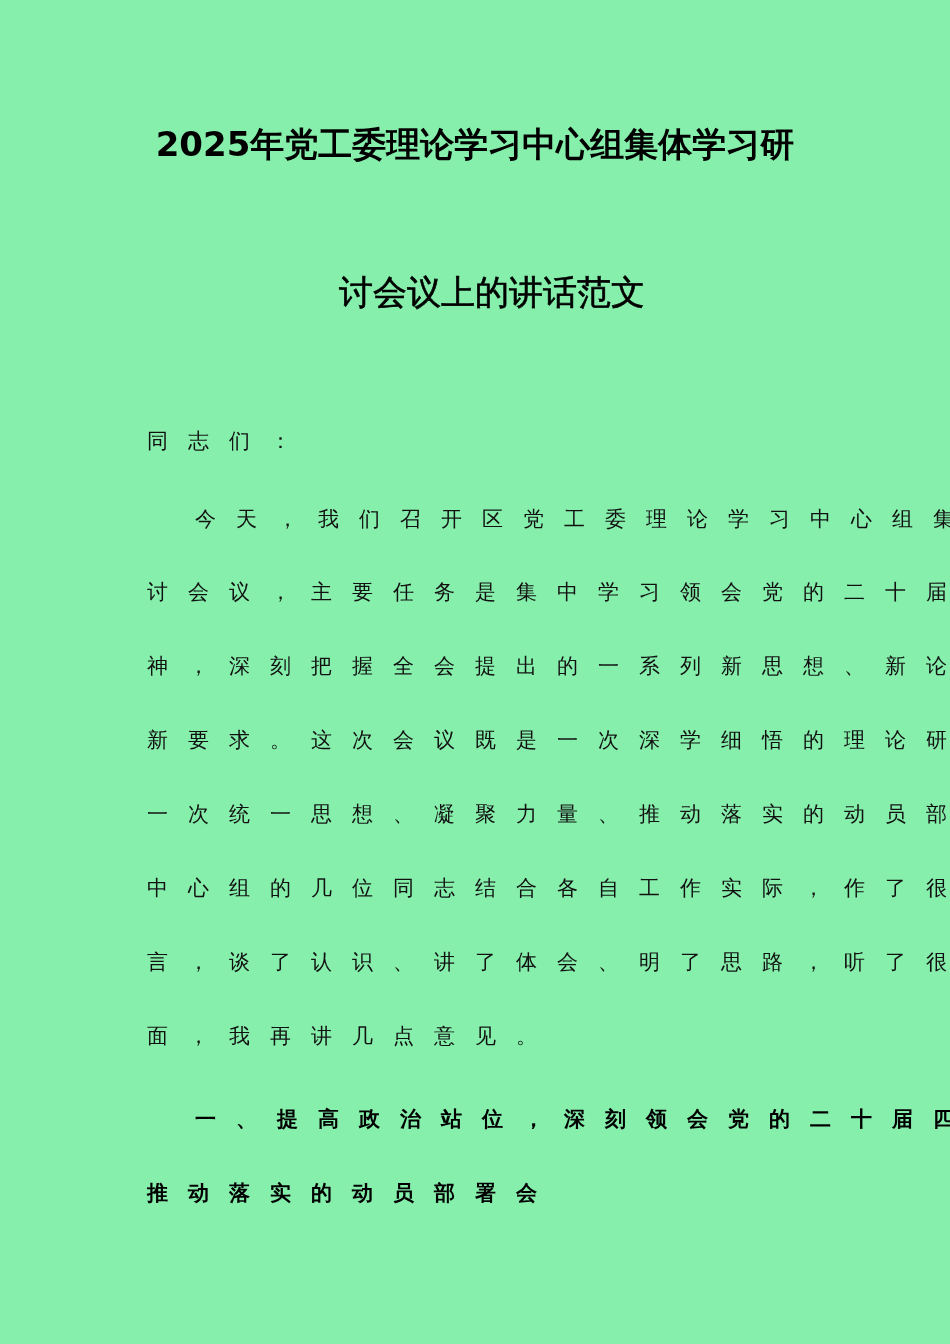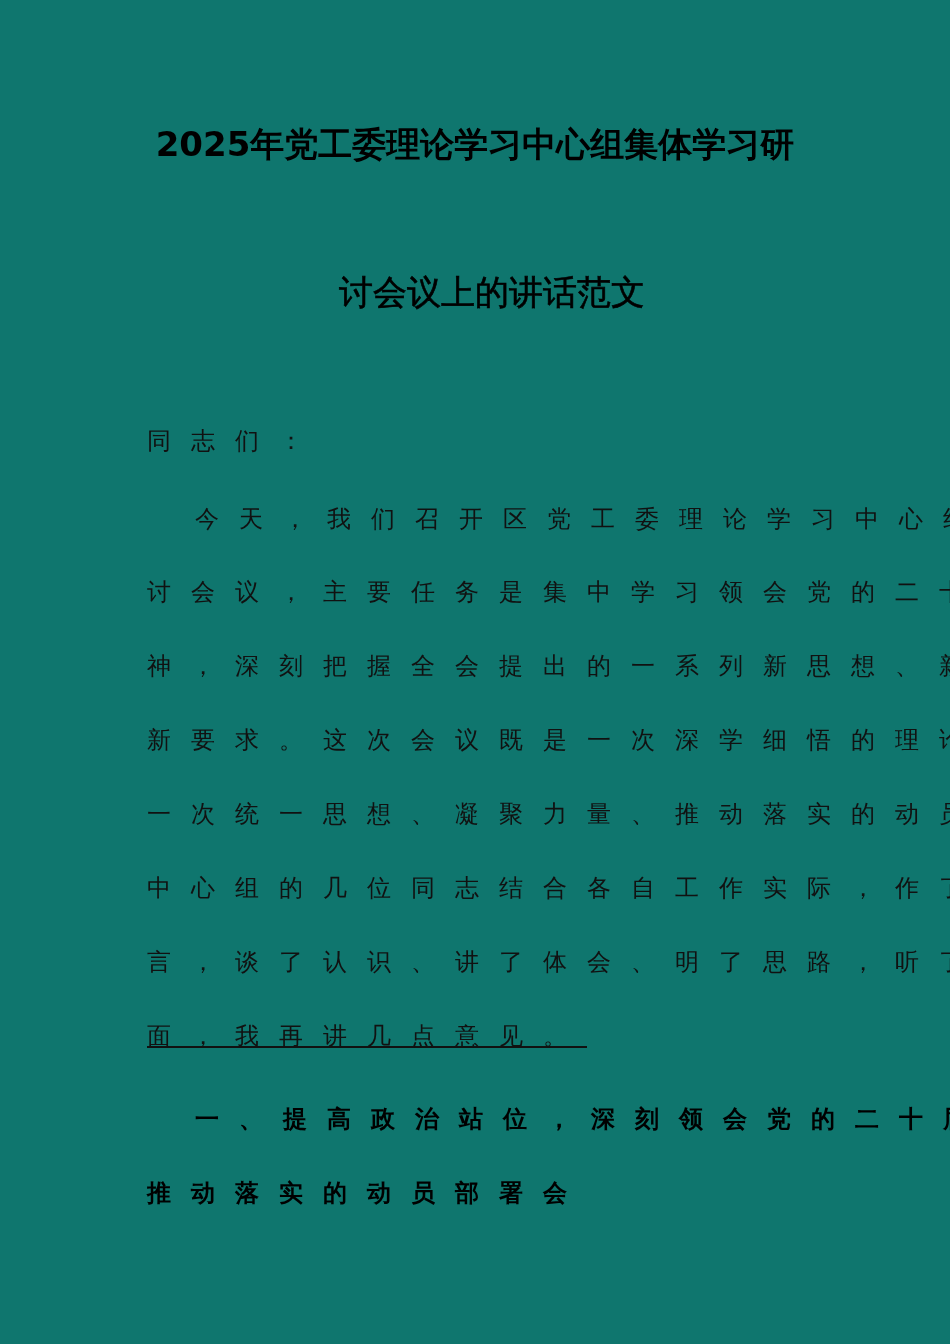--- a/index.html
+++ b/index.html
@@ -12,21 +12,21 @@
       height: 1344px;
       position: relative;
       overflow: hidden;
       font-family: "DejaVu Sans", "Liberation Sans", sans-serif;
       color: #000000;
     }
     .page {
       position: absolute;
       left: 0; top: 0;
       width: 950px; height: 1344px;
-      background: #0f766e;
+      background: #86efac;
     }
     .title-line {
       position: absolute;
       left: 0;
       width: 950px;
       text-align: center;
       font-family: "DejaVu Sans", "Liberation Sans", sans-serif;
       font-weight: bold;
       font-size: 34px;
       line-height: 40px;
@@ -34,21 +34,21 @@
       white-space: nowrap;
     }
     .title-line.l1 { top: 124px; }
     .title-line.l2 { top: 272px; font-weight: normal; padding-left: 17px; -webkit-text-stroke: 0.6px #000; }
 
     .body-line {
       position: absolute;
       left: 147px;
       width: 660px;
       font-family: "DejaVu Serif", "Liberation Serif", serif;
-      font-size: 24px;
+      font-size: 21px;
       line-height: 30px;
       letter-spacing: 20px;
       white-space: nowrap;
       color: #111111;
     }
     .body-line.indent { left: 195px; }
     .body-line.bold {
       font-family: "DejaVu Sans", "Liberation Sans", sans-serif;
       font-weight: bold;
       color: #000000;
@@ -64,18 +64,18 @@
 
   <div class="body-line" style="top:426px;">同志们：</div>
 
   <div class="body-line indent" style="top:504px;">今天，我们召开区党工委理论学习中心组集体学习研</div>
   <div class="body-line" style="top:577px;">讨会议，主要任务是集中学习领会党的二十届四中全会精</div>
   <div class="body-line" style="top:651px;">神，深刻把握全会提出的一系列新思想、新论断、新部署、</div>
   <div class="body-line" style="top:725px;">新要求。这次会议既是一次深学细悟的理论研讨会，更是</div>
   <div class="body-line" style="top:799px;">一次统一思想、凝聚力量、推动落实的动员部署会。刚才，</div>
   <div class="body-line" style="top:873px;">中心组的几位同志结合各自工作实际，作了很好的交流发</div>
   <div class="body-line" style="top:947px;">言，谈了认识、讲了体会、明了思路，听了很受启发。下</div>
-  <div class="body-line" style="top:1021px;text-decoration:underline;">面，我再讲几点意见。</div>
+  <div class="body-line" style="top:1021px;">面，我再讲几点意见。</div>
 
   <div class="body-line indent bold" style="top:1104px;">一、提高政治站位，深刻领会党的二十届四中全会的</div>
   <div class="body-line bold" style="top:1178px;">推动落实的动员部署会</div>
 
 </div>
 
 </body></html>

